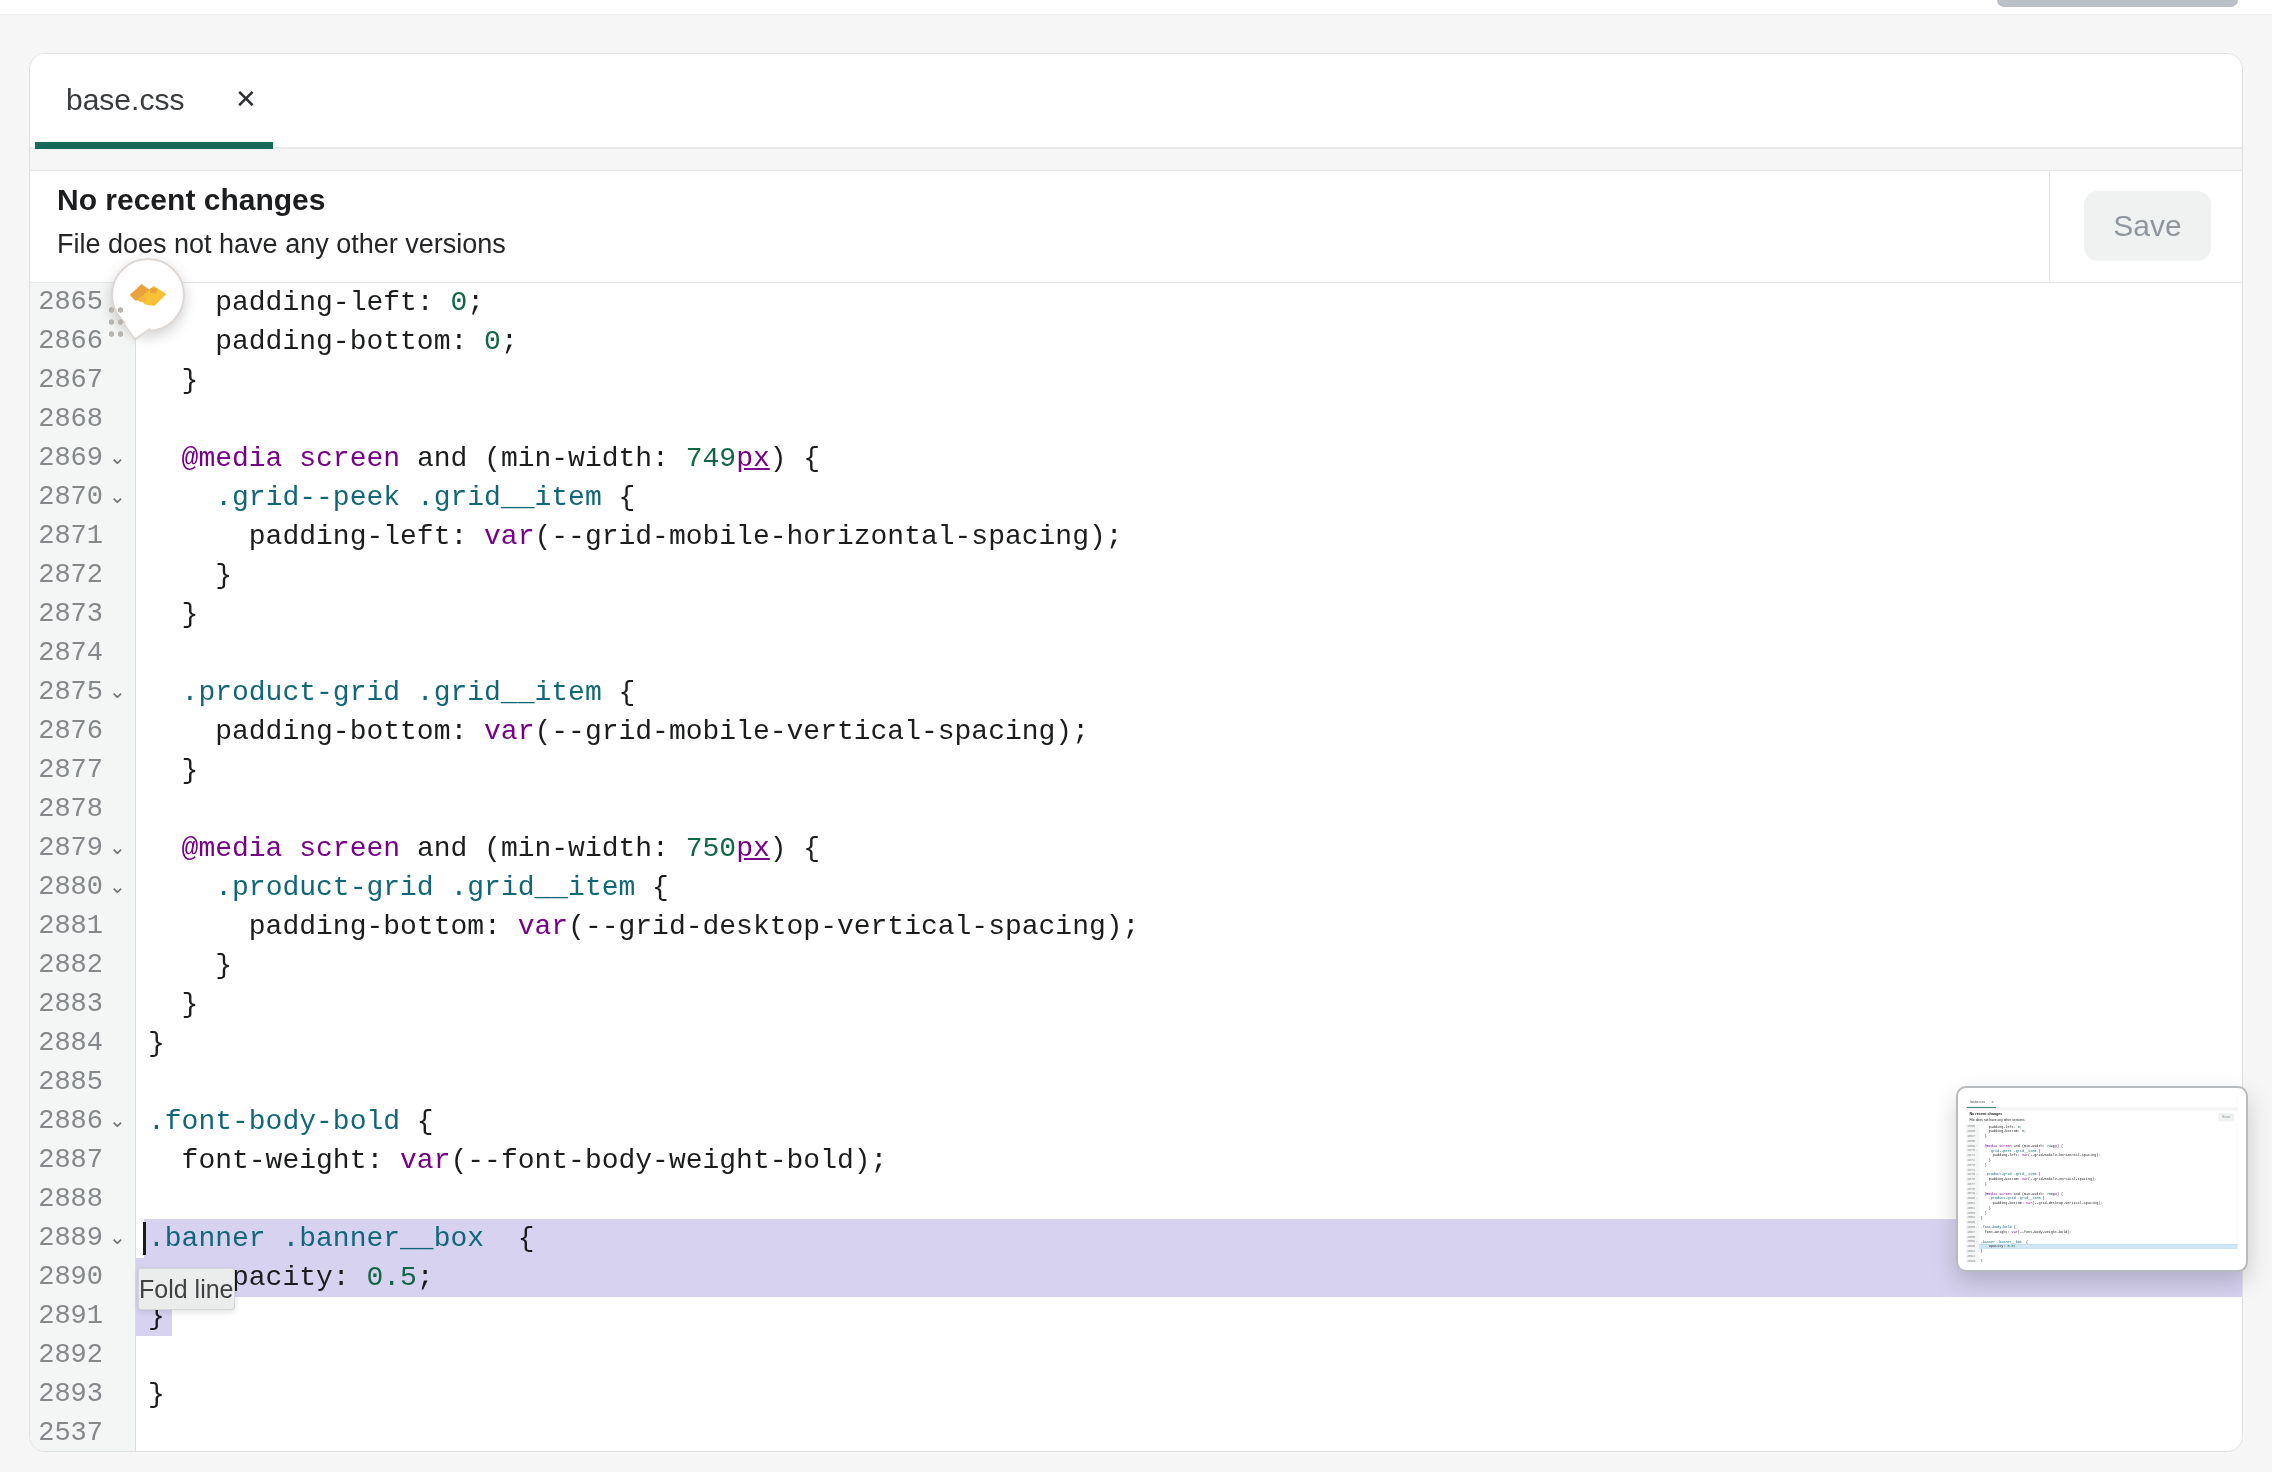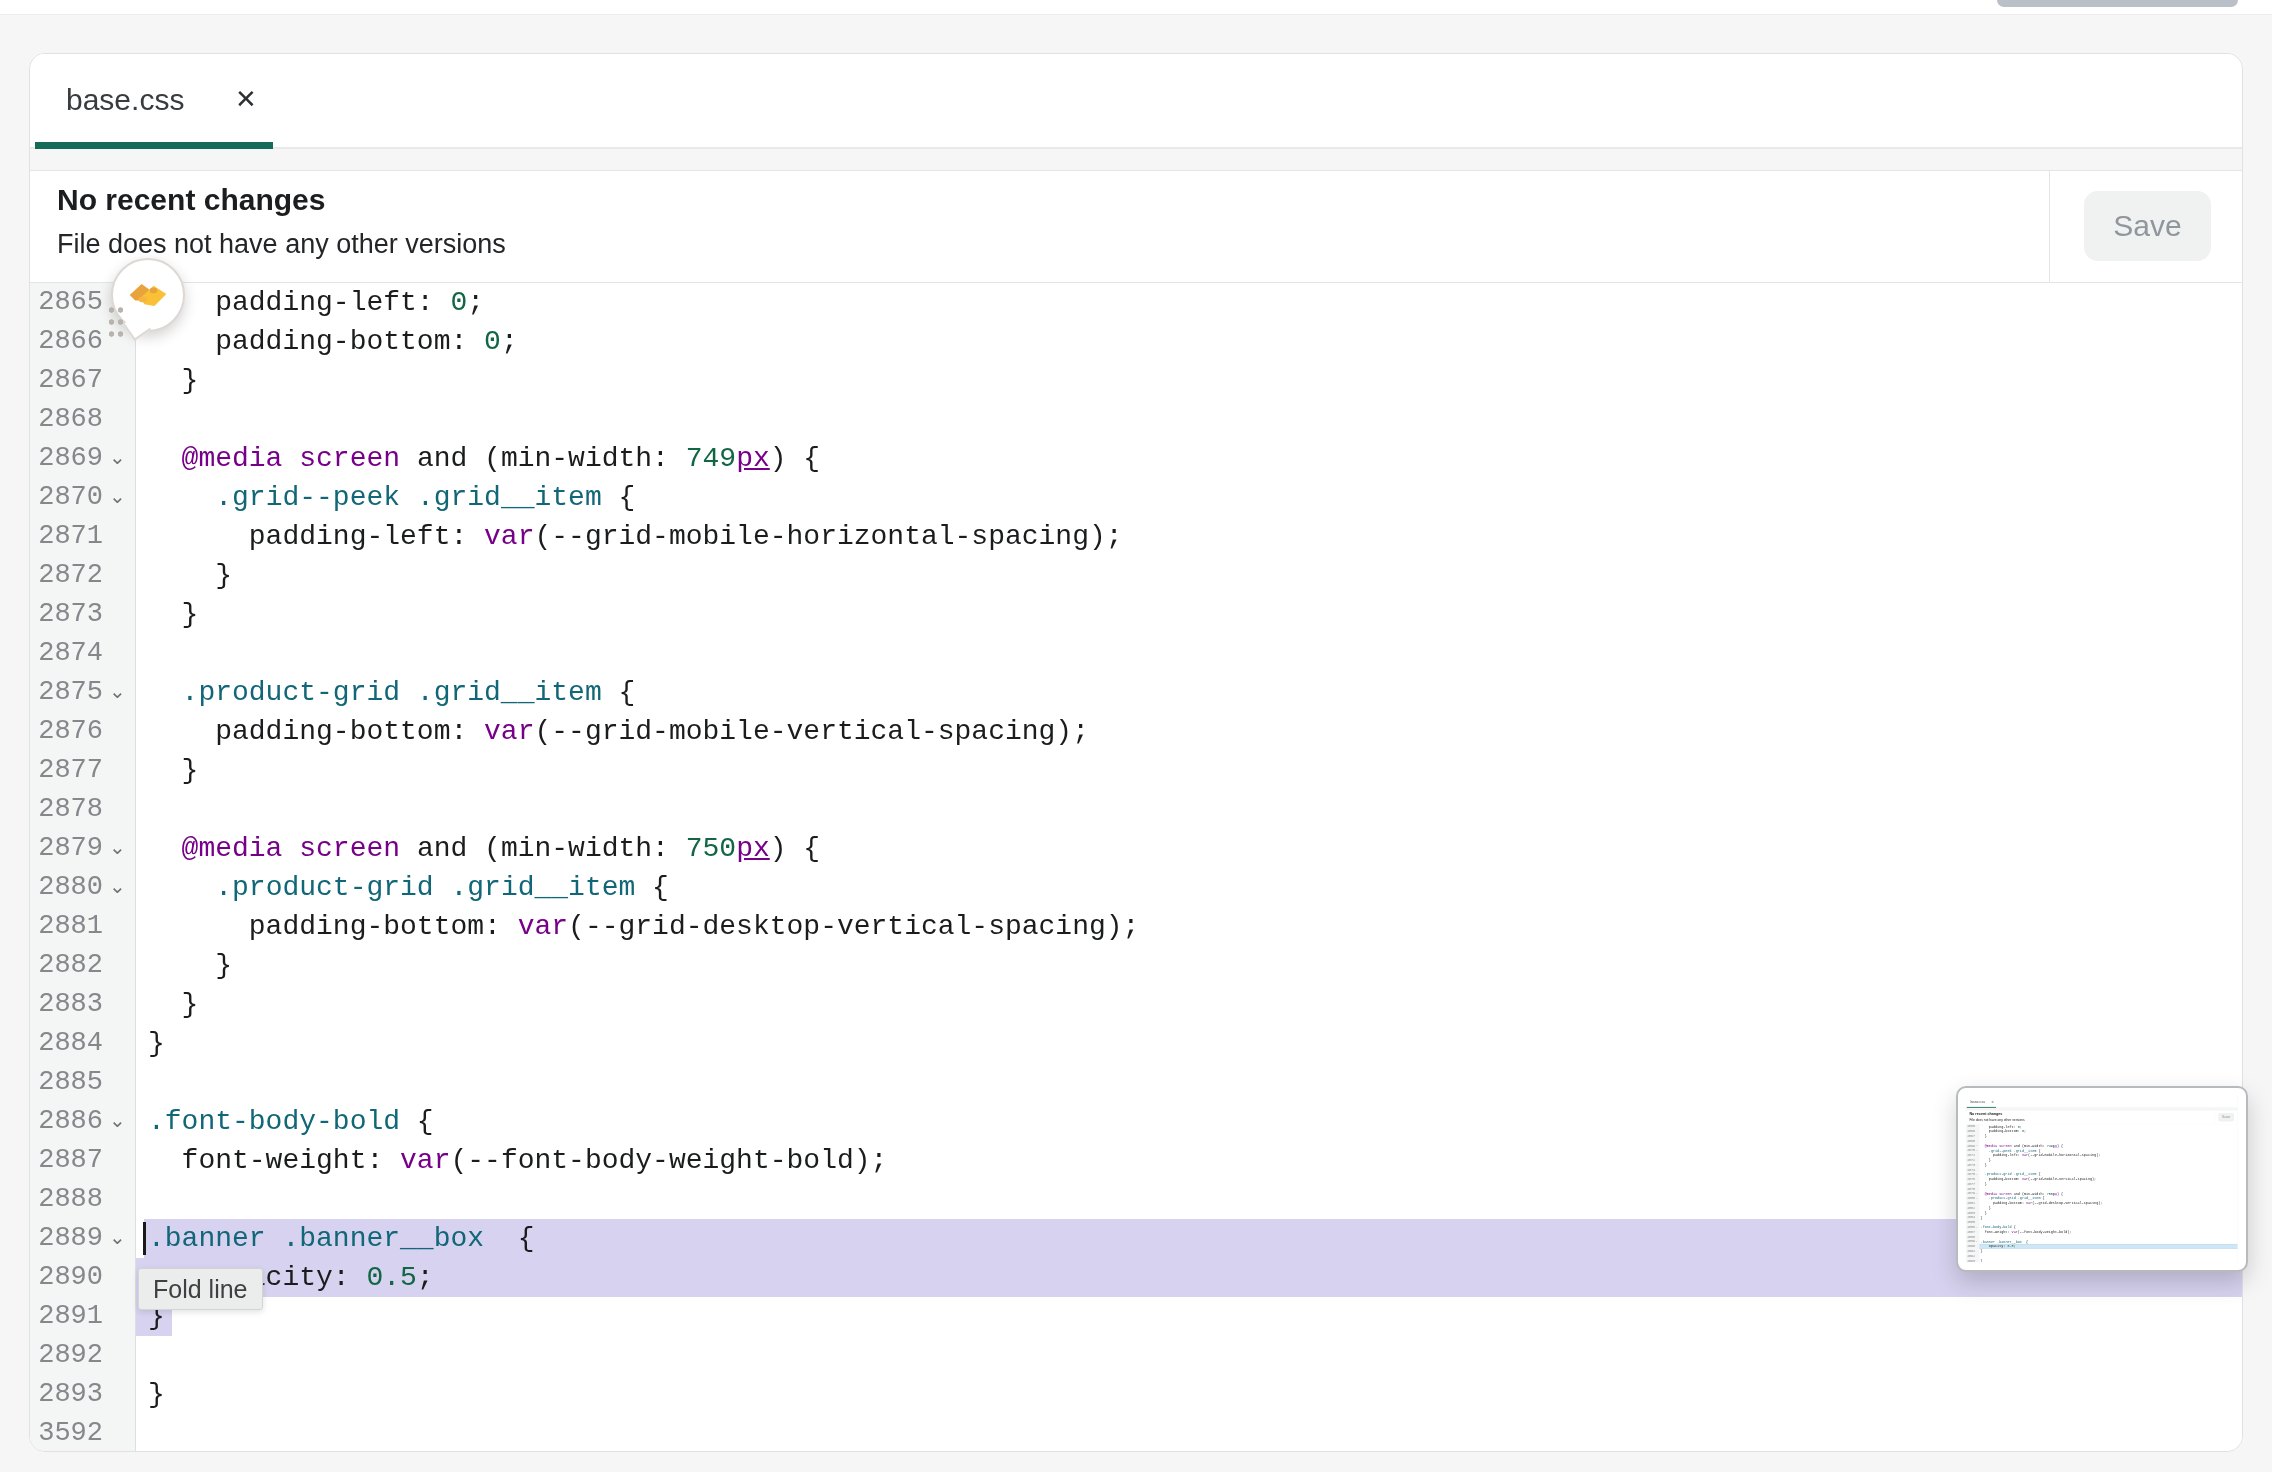--- a/index.html
+++ b/index.html
@@ -47,21 +47,21 @@
   .bubble{position:absolute;left:111px;top:258px;width:70px;height:70px;background:#fff;
           border:2px solid #ded8d5;border-radius:50%;box-shadow:0 5px 14px rgba(0,0,0,.18);
           z-index:8;}
   .bubble:after{content:"";position:absolute;left:14px;bottom:-7px;width:18px;height:18px;
           background:#fff;border-right:2px solid #ded8d5;border-bottom:2px solid #ded8d5;
           transform:rotate(55deg);}
   .bubble svg{position:absolute;left:13px;top:13px;z-index:2;}
   .bubble-dots{position:absolute;left:-6px;top:44px;width:18px;height:36px;
           background-image:radial-gradient(circle,#b9b3ae 2.4px,transparent 3px);
           background-size:9px 12px;z-index:1;}
-  .tooltip{position:absolute;left:138px;top:1268px;height:40px;padding:0 14px;background:#ebecec;
+  .tooltip{position:absolute;left:138px;top:1268px;height:40px;padding:0 0;background:#ebecec;
            border:1px solid #d3d4d5;border-radius:3px;box-shadow:0 2px 6px rgba(0,0,0,.12);
            font-size:25px;color:#3e4042;line-height:40px;z-index:7;}
   
   .minicard{position:absolute;left:1956px;top:1086px;width:272px;height:166px;background:#fff;
             border:2px solid #b7bbbe;border-radius:10px;padding:8px;
             box-shadow:0 10px 24px rgba(0,0,0,.18);z-index:9;}
   .mini-wrap{width:272px;height:166px;overflow:hidden;}
   .mini-scale{width:2214px;transform:scale(0.1228);transform-origin:0 0;}
   .mini-scale .card{position:relative;left:0;top:0;}
   .mini-scale .band-full{background:var(--mini_selection);border-top:2px solid #9fc6dd;border-bottom:2px solid #9fc6dd;}
@@ -286,21 +286,21 @@
       </div>
       <div class="crow">
         <div class="gut">
           <span class="lnum">2893</span>
           <span class="fold"></span>
         </div>
         <div class="ccell"><span class="ctext"><span class="t-p">}</span></span></div>
       </div>
       <div class="crow">
         <div class="gut">
-          <span class="lnum">3592</span>
+          <span class="lnum">2537</span>
           <span class="fold"></span>
         </div>
         <div class="ccell"><span class="ctext"></span></div>
       </div>
     </div>
 </div>
 
 <div class="bubble">
   <div class="bubble-dots"></div>
   <svg width="44" height="44" viewBox="0 0 48 48">

